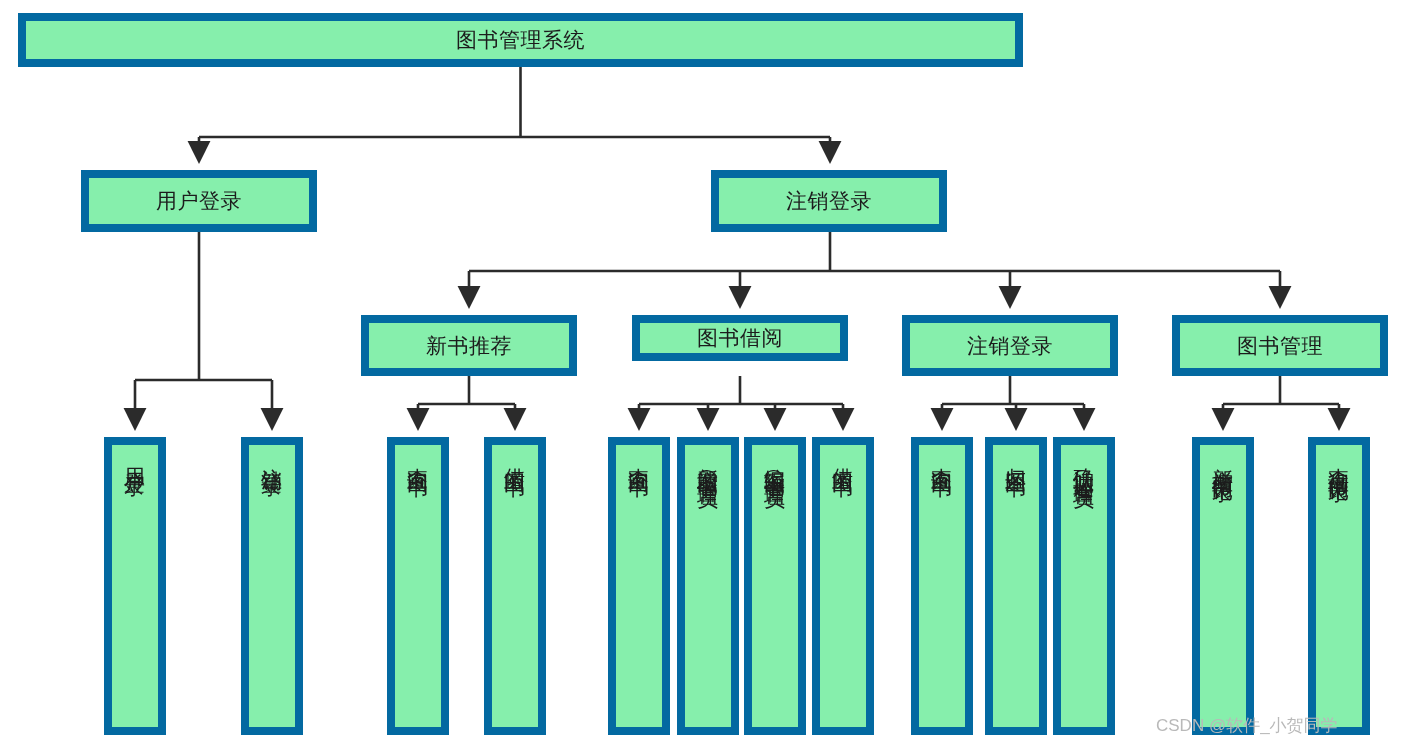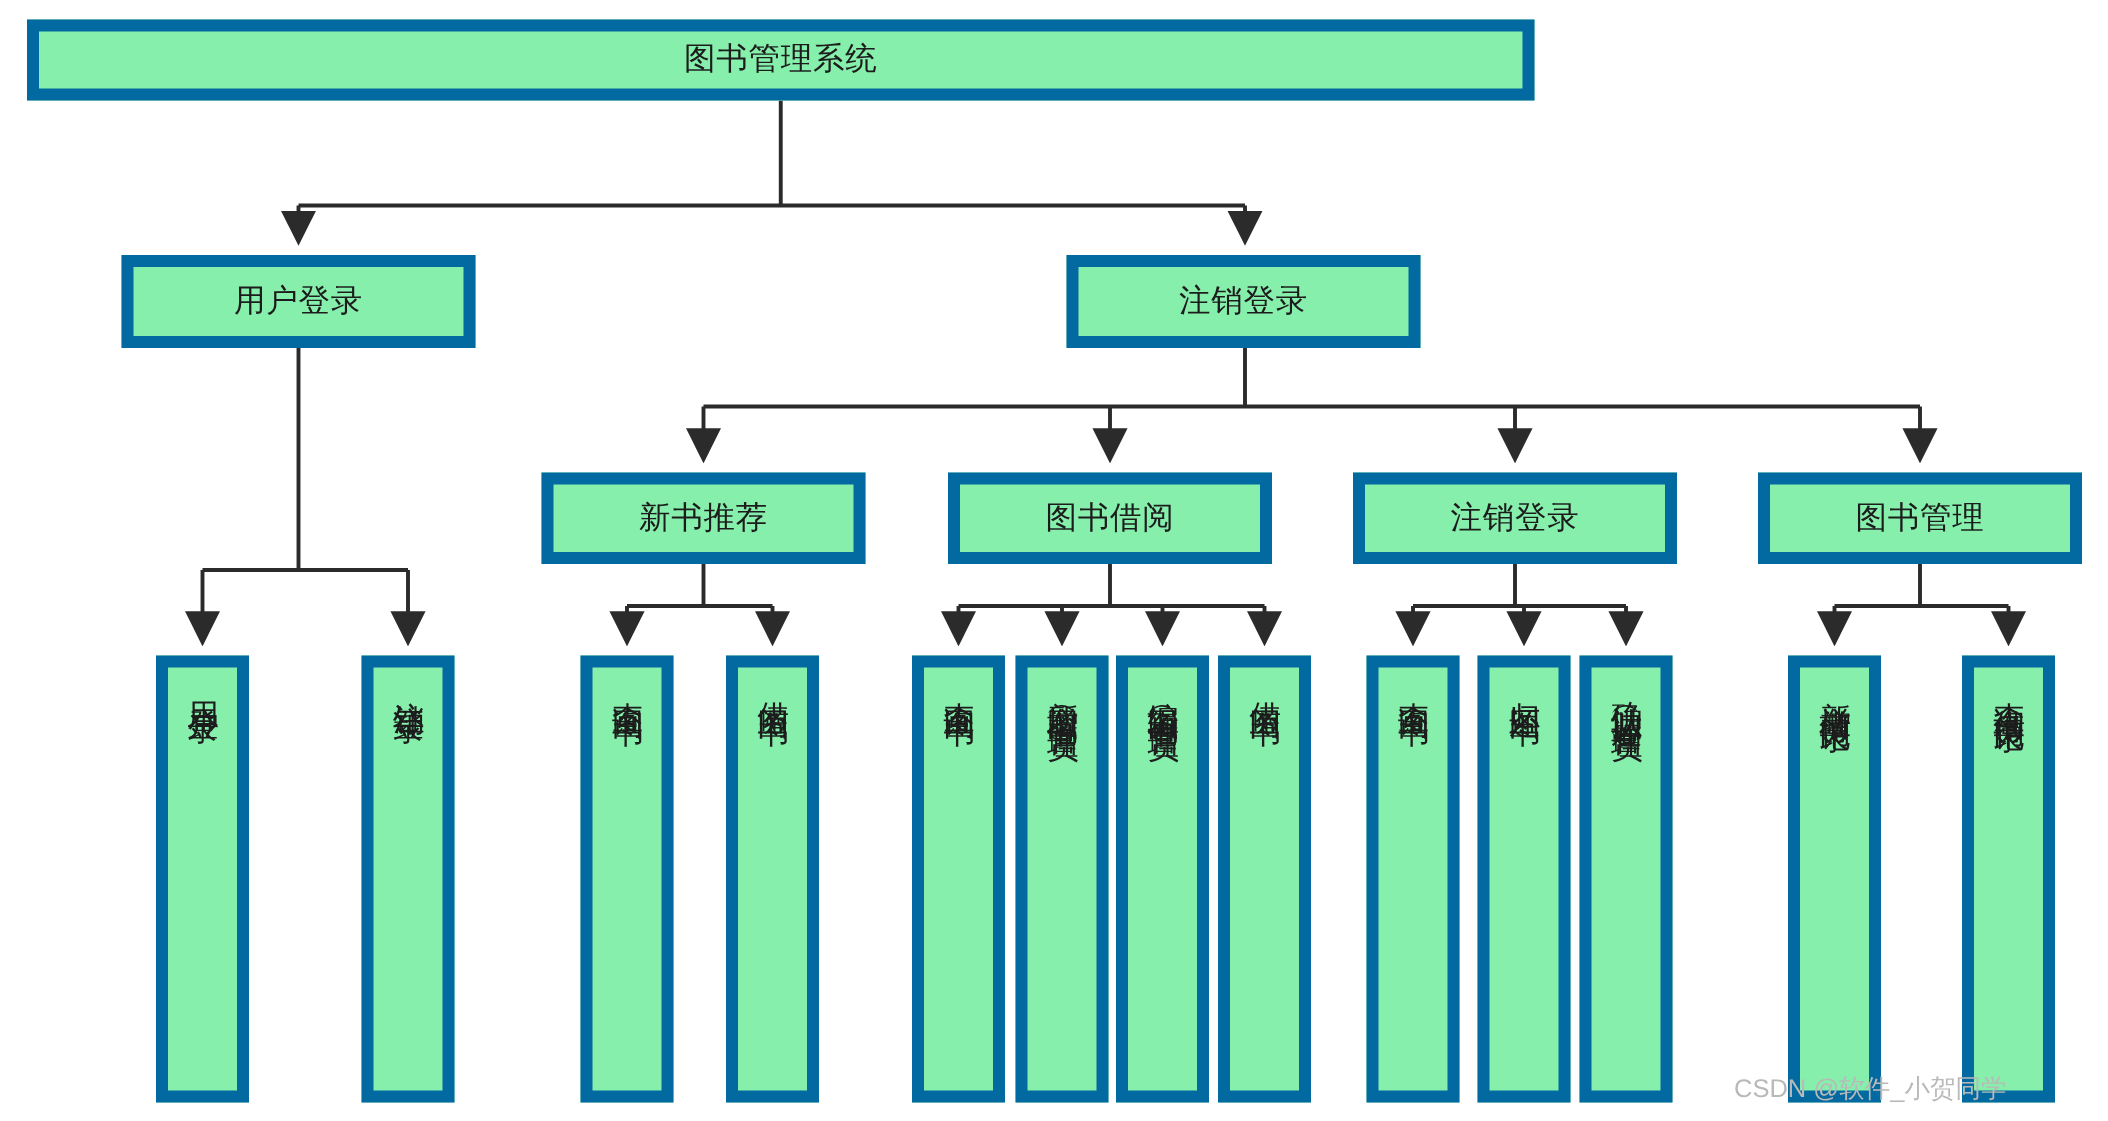--- a/index.html
+++ b/index.html
@@ -132,21 +132,21 @@
   <div class="node horiz" style="left:81px; top:170px; width:236px; height:62px;">
     <span class="node-label">用户登录</span>
   </div>
   <div class="node horiz" style="left:711px; top:170px; width:236px; height:62px;">
     <span class="node-label">注销登录</span>
   </div>
 
   <div class="node horiz" style="left:361px; top:315px; width:216px; height:61px;align-items:center;">
     <span class="node-label">新书推荐</span>
   </div>
-  <div class="node horiz" style="left:632px; top:315px; width:216px; height:61px;text-align:center;">
+  <div class="node horiz" style="left:632px; top:315px; width:216px; height:46px;text-align:center;">
     <span class="node-label">图书借阅</span>
   </div>
   <div class="node horiz" style="left:902px; top:315px; width:216px; height:61px;">
     <span class="node-label">注销登录</span>
   </div>
   <div class="node horiz" style="left:1172px; top:315px; width:216px; height:61px;">
     <span class="node-label">图书管理</span>
   </div>
 
   <div class="node vert" style="left:104px; top:437px; width:62px; height:298px;">

